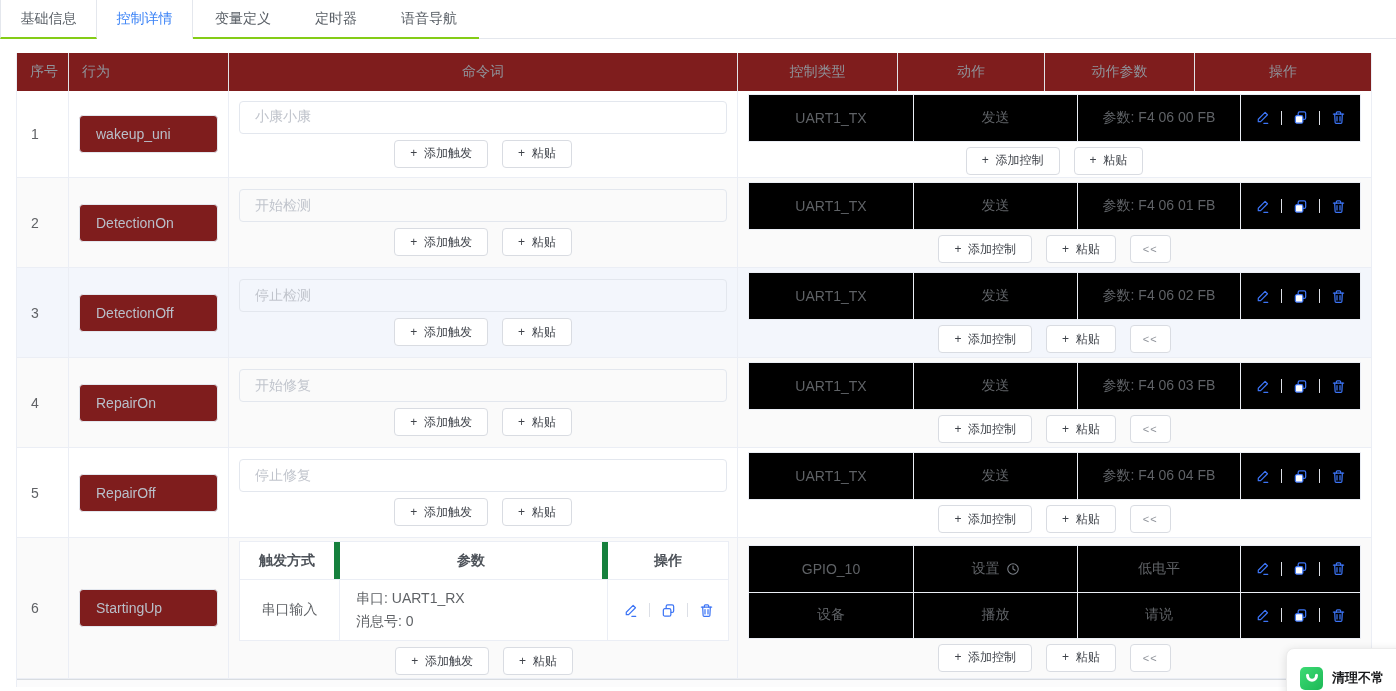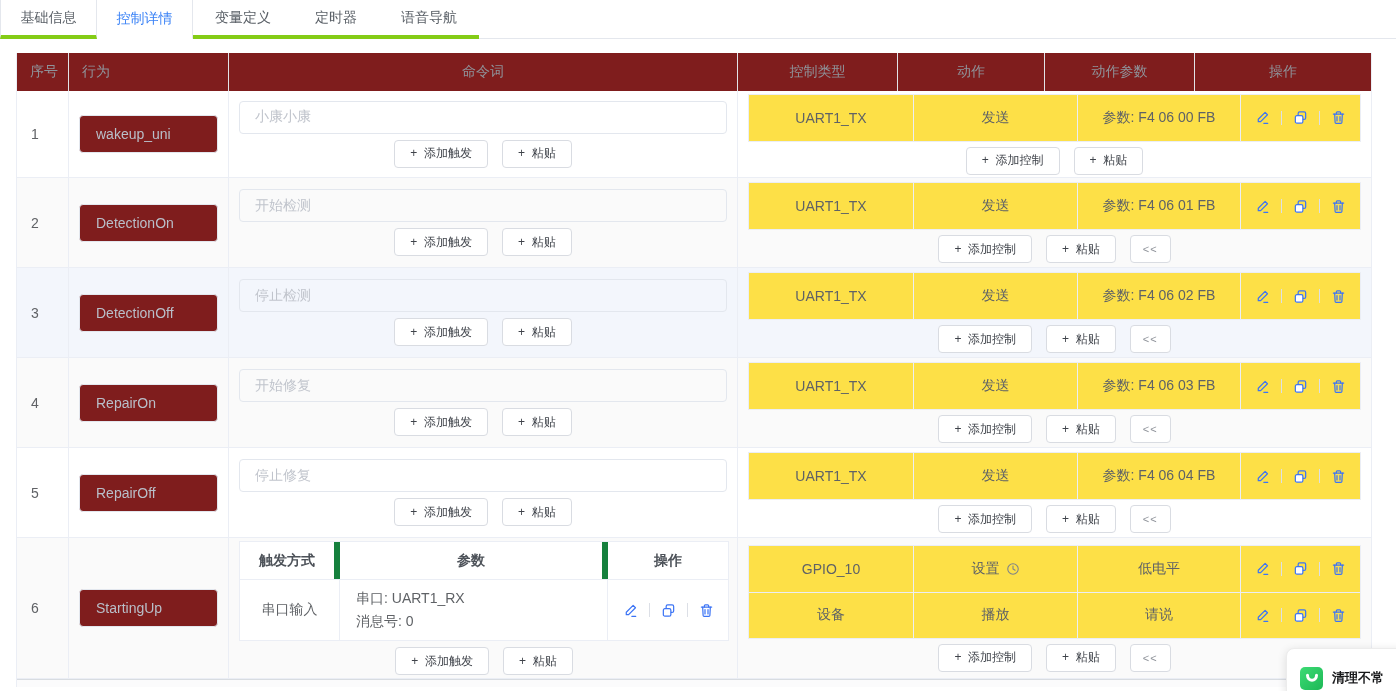--- a/index.html
+++ b/index.html
@@ -4,21 +4,21 @@
 <style>
   * { box-sizing: border-box; }
   html,body { margin:0; padding:0; }
   body {
     width:1396px; height:691px; overflow:hidden; position:relative;
     background:#fff; color:#606266;
     font-family:"Liberation Sans","DejaVu Sans",sans-serif;
   }
   
   .tabbar { display:flex; height:39px; font-size:14px; }
-  .tab { height:39px; display:flex; align-items:center; border-bottom:4px solid #84cc16; color:#595f66; cursor:pointer; }
+  .tab { height:39px; display:flex; align-items:center; border-bottom:2px solid #84cc16; color:#595f66; cursor:pointer; }
   .tab-box1 { width:97px; justify-content:center; border-left:1px solid #e4e7ed; border-right:1px solid #e4e7ed; }
   .tab-active { width:96px; justify-content:center; border-right:1px solid #e4e7ed; border-bottom:1px solid transparent; color:#3a82f6; }
   .tab-pad { padding:0 22px; }
   .tab-fill { flex:1; border-bottom:1px solid #e4e7ed; }
 
   
   .table { position:absolute; left:16px; top:53px; width:1356px;
            border-left:1px solid #ebeef5; border-right:1px solid #ebeef5; background:#fff; }
   .thead { display:grid; grid-template-columns:52px 160px 509px 160px 147px 150px auto;
            height:38px; background:#7f1d1d; align-items:center; font-size:14px; color:#8f939a; }
@@ -38,21 +38,21 @@
   .c-cmd { display:flex; flex-direction:column; justify-content:center; padding:0 10px; border-right:1px solid #ebeef5; }
   .cmd-input { height:33px; border:1px solid #e3e7ee; border-radius:4px; display:flex; align-items:center;
                padding-left:15px; color:#c0c4cc; font-size:14px; }
   .btn-row { display:flex; justify-content:center; gap:14px; margin-top:6px; }
   .btn { height:28px; background:#fff; border:1px solid #d9dce2; border-radius:4px; font-size:12px; color:#3f434a;
          padding:0 15px; display:flex; align-items:center; cursor:pointer; white-space:pre;
          font-family:"Liberation Sans","DejaVu Sans",sans-serif; }
   .btn.small { padding:0 12px; color:#8f939a; letter-spacing:1px; font-size:11px; }
 
   .c-right { display:flex; flex-direction:column; justify-content:center; align-items:flex-start; padding-left:10px; }
-  .ctl-table { width:613px; border:1px solid #ebeef5; background:#fde047; }
+  .ctl-table { width:613px; border:1px solid #ebeef5; background:#000000; }
   .ctl-row { display:grid; grid-template-columns:165px 164px 163px auto; height:46px; }
   .ctl-row + .ctl-row { border-top:1px solid #ebeef5; }
   .ctl-cell { display:flex; align-items:center; justify-content:center; font-size:14px; color:#5f6266;
               border-right:1px solid #ebeef5; gap:6px; }
   .ctl-row .ctl-cell:last-child { border-right:none; }
   .ctl-btns { width:613px; display:flex; justify-content:center; gap:14px; margin-top:5px; }
   .ops { gap:0; }
   .op-icon { width:15px; height:15px; color:#3c74f5; cursor:pointer; }
   .sep { width:1px; height:14px; background:#dcdfe6; margin:0 11px; }
   .clock { width:14px; height:14px; color:#7d828a; }

